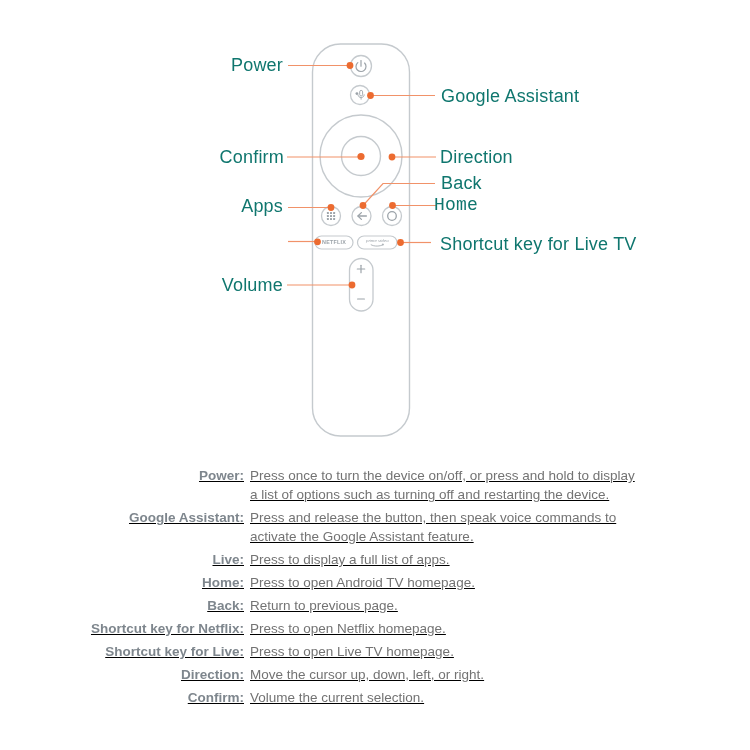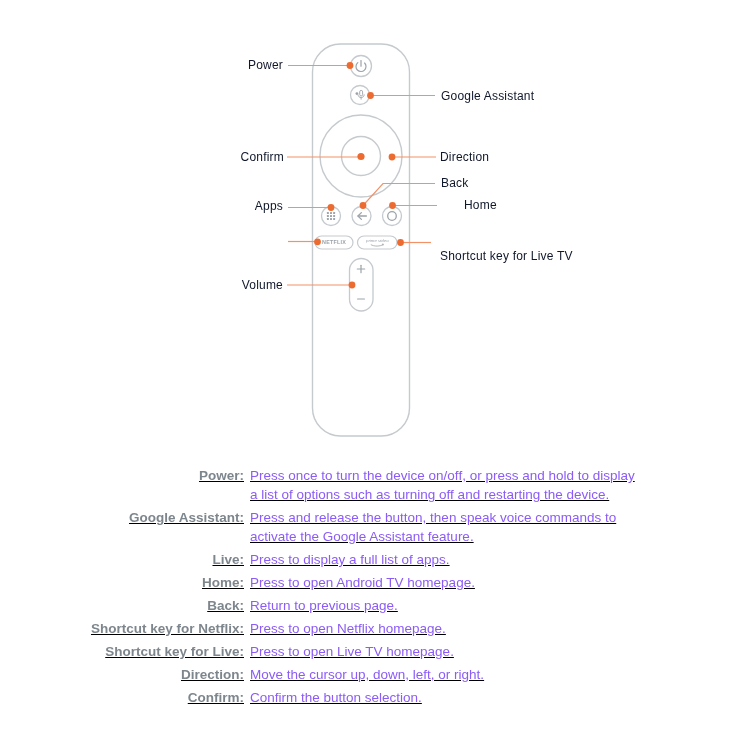--- a/index.html
+++ b/index.html
@@ -2,31 +2,31 @@
 <html><head>
 <meta charset="utf-8">
 <style>
   html,body{margin:0;padding:0;background:#fff;}
   .canvas{
     position:relative;width:750px;height:750px;background:#fff;overflow:hidden;
     font-family:"Liberation Sans",sans-serif;
   }
   .remote-svg{position:absolute;left:0;top:0;}
   .callout{
-    position:absolute;font-size:12px;color:#0f172a;letter-spacing:.2px;
+    position:absolute;font-size:18px;color:#0f766e;letter-spacing:.2px;
     white-space:nowrap;transform:translateY(-50%);
   }
   .callout.left{text-align:right;}
   .glossary{
     position:absolute;left:0;top:466px;width:750px;
     display:grid;grid-template-columns:244px 402px;column-gap:6px;row-gap:4px;
     font-size:13.5px;line-height:19px;text-decoration:underline;
   }
   .term{color:#7E868D;font-weight:bold;text-align:right;white-space:nowrap;}
-  .desc{color:#8b5cf6;white-space:pre-line;}
+  .desc{color:#737373;white-space:pre-line;}
 </style>
 </head>
 <body>
 
 <div class="canvas">
 
   <svg class="remote-svg" width="750" height="460" viewBox="0 0 750 460">
 
     <rect x="312.5" y="44" width="97" height="392" rx="28" fill="#ffffff" stroke="#C5CACE" stroke-width="1.4"></rect>
 
@@ -127,22 +127,22 @@
       <circle cx="352" cy="285" r="3.4"></circle>
     </g>
   </svg>
 
   <div class="callout left" style="right:467px;top:65px;">Power</div>
   <div class="callout right" style="left:441px;top:96px;">Google Assistant</div>
   <div class="callout left" style="right:466px;top:157px;">Confirm</div>
   <div class="callout right" style="left:440px;top:157px;">Direction</div>
   <div class="callout right" style="left:441px;top:183px;">Back</div>
   <div class="callout left" style="right:467px;top:206px;">Apps</div>
-  <div class="callout right" style="left:464px;top:205px;">Home</div>
-  <div class="callout right" style="left:440px;top:256px;">Shortcut key for Live TV</div>
+  <div class="callout right" style="left:434px;top:205px;font-family:Liberation Mono, monospace;">Home</div>
+  <div class="callout right" style="left:440px;top:244px;">Shortcut key for Live TV</div>
   <div class="callout left" style="right:467px;top:285px;">Volume</div>
 
   <div class="glossary">
     <div class="term">Power:</div>
     <div class="desc">Press once to turn the device on/off, or press and hold to display
 a list of options such as turning off and restarting the device.</div>
 
     <div class="term">Google Assistant:</div>
     <div class="desc">Press and release the button, then speak voice commands to
 activate the Google Assistant feature.</div>
@@ -159,16 +159,16 @@
     <div class="term">Shortcut key for Netflix:</div>
     <div class="desc">Press to open Netflix homepage.</div>
 
     <div class="term">Shortcut key for Live:</div>
     <div class="desc">Press to open Live TV homepage.</div>
 
     <div class="term">Direction:</div>
     <div class="desc">Move the cursor up, down, left, or right.</div>
 
     <div class="term">Confirm:</div>
-    <div class="desc">Confirm the button selection.</div>
+    <div class="desc">Volume the current selection.</div>
   </div>
 
 </div>
 
 </body></html>

